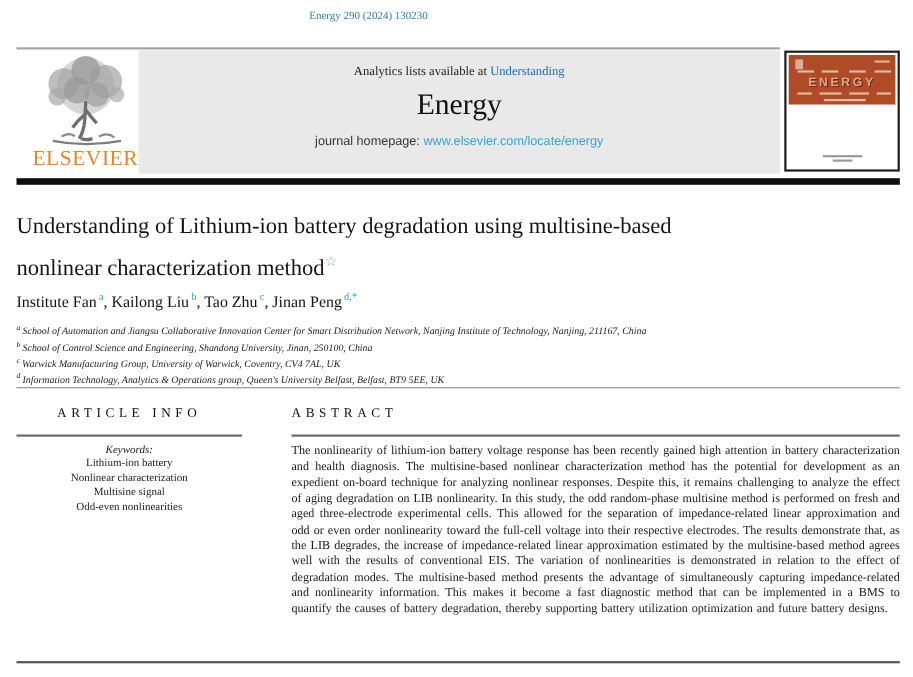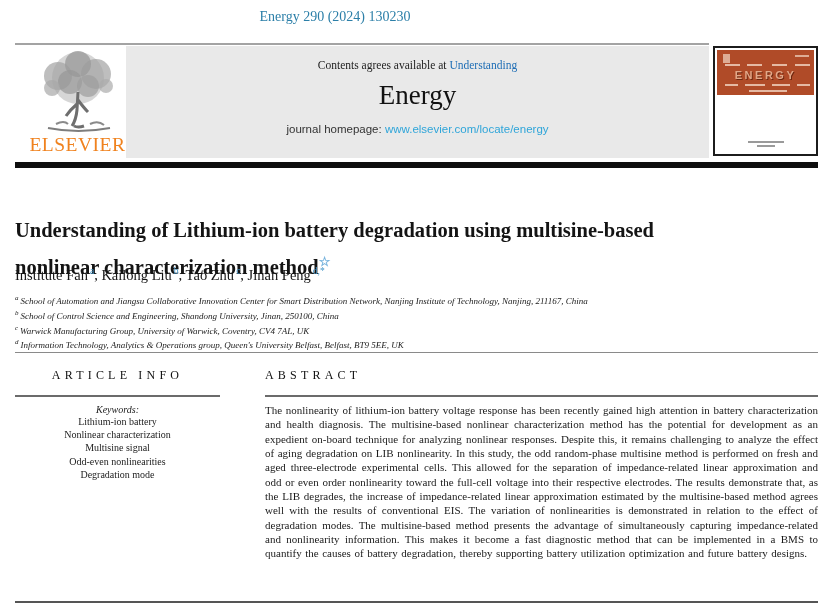--- a/index.html
+++ b/index.html
@@ -6,21 +6,21 @@
   html, body { background: #ffffff; }
   body { width: 830px; height: 615px; overflow: hidden; }
   .page {
     position: relative; width: 830px; height: 615px; background: #ffffff;
     font-family: "Liberation Serif", serif; color: #1a1a1a;
   }
 
   
   .journal-ref {
     position: absolute; top: 9px; left: 0; width: 670px;
-    text-align: center; font-size: 14px; color: #2c7fa8;
+    text-align: center; font-size: 10px; color: #2c7fa8;
   }
 
   
   .rule-top { position: absolute; left: 15px; top: 43px; width: 694px; height: 2px; background: #a3a3a3; }
   .header-box {
     position: absolute; left: 126px; top: 46px; width: 583px; height: 112px;
     background: #e9e9e9; text-align: center;
   }
   .contents-line { margin-top: 13px; font-size: 11.5px; color: #222; }
   .sciencedirect-link { color: #1d6db5; text-decoration: none; cursor: pointer; }
@@ -48,22 +48,22 @@
   }
   .bar { position: absolute; background: rgba(238, 205, 185, 0.85); height: 2px; }
   .cover-minilogo { position: absolute; left: 6px; top: 4px; width: 7px; height: 9px; background: rgba(238,205,185,0.75); }
   .cover-topright { position: absolute; right: 5px; top: 5px; width: 14px; height: 2px; background: rgba(238,205,185,0.75); }
   .gbar { position: absolute; background: #9a9a9a; }
 
   .thick-rule { position: absolute; left: 15px; top: 162px; width: 803px; height: 6px; background: #0e0e0e; }
 
   
   .title {
-    position: absolute; left: 15px; top: 215px; width: 740px;
-    font-size: 20.5px; line-height: 31px; font-weight: bold; color: #141414;
+    position: absolute; left: 15px; top: 191px; width: 740px;
+    font-size: 20.5px; line-height: 31px; font-weight: normal; color: #141414;
   }
   .star { color: #7ab5de; font-size: 13px; cursor: pointer; }
   .authors { position: absolute; left: 15px; top: 266px; width: 700px; font-size: 14.5px; color: #141414; }
   .authors sup { color: #4596c8; font-size: 9.5px; margin-left: 2px; }
   .affiliations { position: absolute; left: 15px; top: 293px; width: 790px; font-size: 9px; line-height: 11.8px; font-style: italic; color: #222; }
   .affiliations sup { font-size: 7px; margin-right: 2px; }
 
   .full-rule { position: absolute; left: 15px; top: 352px; width: 803px; height: 1px; background: #8a8a8a; }
 
   
@@ -101,21 +101,21 @@
         <circle cx="78" cy="38" r="7" fill="#ababab" stroke="none" opacity="0.7"></circle>
         <path d="M50 44 L49 62 Q48 72 44 78 M50 52 Q56 60 60 64 M49 56 Q42 62 38 68 M46 78 Q50 80 56 78" stroke="#6e6e6e" stroke-width="3"></path>
         <path d="M20 80 Q50 86 82 80" stroke="#7d7d7d" stroke-width="2"></path>
         <path d="M28 76 Q36 72 40 76 M62 76 Q70 72 76 77" stroke="#8a8a8a" stroke-width="2"></path>
       </g>
     </svg>
     <div class="elsevier-word">ELSEVIER</div>
   </div>
 
   <div class="header-box">
-    <div class="contents-line"><span>Contents agrees available at </span><a class="sciencedirect-link">Understanding</a></div>
+    <div class="contents-line"><span>Analytics lists available at </span><a class="sciencedirect-link">Understanding</a></div>
     <div class="journal-name">Energy</div>
     <div class="homepage-line"><span>journal homepage: </span><a class="homepage-link">www.elsevier.com/locate/energy</a></div>
   </div>
 
   <div class="cover">
     <div class="cover-rust">
       <div class="cover-minilogo"></div>
       <div class="cover-topright"></div>
       <div class="bar" style="left:8px;  top:14px; width:15px;"></div>
       <div class="bar" style="left:30px; top:14px; width:15px;"></div>
@@ -156,21 +156,20 @@
   <div class="full-rule"></div>
 
   <div class="left-col">
     <div class="section-heading">ARTICLE INFO</div>
     <div class="heading-rule"></div>
     <div class="kw-label">Keywords:</div>
     <div class="kw-item">Lithium-ion battery</div>
     <div class="kw-item">Nonlinear characterization</div>
     <div class="kw-item">Multisine signal</div>
     <div class="kw-item">Odd-even nonlinearities</div>
-    <div class="kw-item">Degradation mode</div>
   </div>
 
   <div class="right-col">
     <div class="section-heading">ABSTRACT</div>
     <div class="heading-rule"></div>
     <p class="abstract-text">The nonlinearity of lithium-ion battery voltage response has been recently gained high attention in battery characterization and health diagnosis. The multisine-based nonlinear characterization method has the potential for development as an expedient on-board technique for analyzing nonlinear responses. Despite this, it remains challenging to analyze the effect of aging degradation on LIB nonlinearity. In this study, the odd random-phase multisine method is performed on fresh and aged three-electrode experimental cells. This allowed for the separation of impedance-related linear approximation and odd or even order nonlinearity toward the full-cell voltage into their respective electrodes. The results demonstrate that, as the LIB degrades, the increase of impedance-related linear approximation estimated by the multisine-based method agrees well with the results of conventional EIS. The variation of nonlinearities is demonstrated in relation to the effect of degradation modes. The multisine-based method presents the advantage of simultaneously capturing impedance-related and nonlinearity information. This makes it become a fast diagnostic method that can be implemented in a BMS to quantify the causes of battery degradation, thereby supporting battery utilization optimization and future battery designs.</p>
   </div>
 
   <div class="bottom-rule"></div>
 

